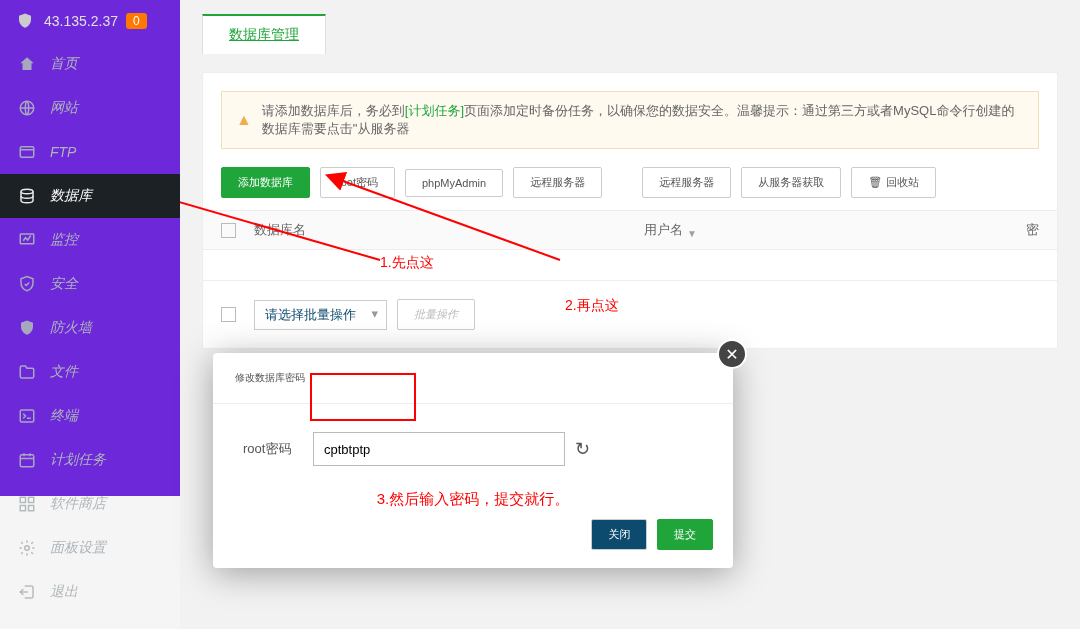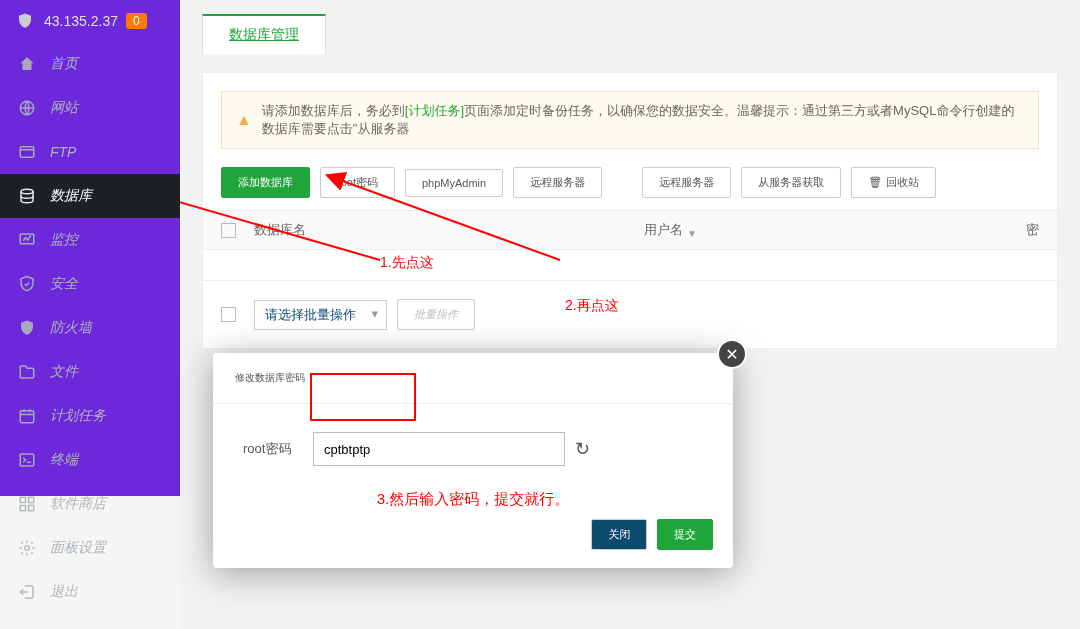--- a/index.html
+++ b/index.html
@@ -122,31 +122,31 @@
     <span>防火墙</span>
   </div>
   <div class="nav-item">
     <svg class="nav-icon" viewBox="0 0 24 24">
         <path d="M3 6a2 2 0 012-2h5l2 3h7a2 2 0 012 2v9a2 2 0 01-2 2H5a2 2 0 01-2-2V6z" fill="none" stroke="currentColor" stroke-width="2"></path>
       </svg>
     <span>文件</span>
   </div>
   <div class="nav-item">
     <svg class="nav-icon" viewBox="0 0 24 24">
+        <rect x="3" y="4" width="18" height="16" rx="2" fill="none" stroke="currentColor" stroke-width="2"></rect>
+        <path d="M7 9l3 3-3 3M12 15h5" fill="none" stroke="currentColor" stroke-width="2"></path>
+      </svg>
+    <span>终端</span>
+  </div>
+  <div class="nav-item">
+    <svg class="nav-icon" viewBox="0 0 24 24">
         <rect x="3" y="5" width="18" height="16" rx="2" fill="none" stroke="currentColor" stroke-width="2"></rect>
         <path d="M3 10h18M8 3v4M16 3v4" stroke="currentColor" stroke-width="2"></path>
       </svg>
     <span>计划任务</span>
-  </div>
-  <div class="nav-item">
-    <svg class="nav-icon" viewBox="0 0 24 24">
-        <rect x="3" y="4" width="18" height="16" rx="2" fill="none" stroke="currentColor" stroke-width="2"></rect>
-        <path d="M7 9l3 3-3 3M12 15h5" fill="none" stroke="currentColor" stroke-width="2"></path>
-      </svg>
-    <span>终端</span>
   </div>
   <div class="nav-item">
     <svg class="nav-icon" viewBox="0 0 24 24">
         <rect x="3" y="3" width="7" height="7" fill="none" stroke="currentColor" stroke-width="2"></rect>
         <rect x="14" y="3" width="7" height="7" fill="none" stroke="currentColor" stroke-width="2"></rect>
         <rect x="3" y="14" width="7" height="7" fill="none" stroke="currentColor" stroke-width="2"></rect>
         <rect x="14" y="14" width="7" height="7" fill="none" stroke="currentColor" stroke-width="2"></rect>
       </svg>
     <span>软件商店</span>
   </div>

